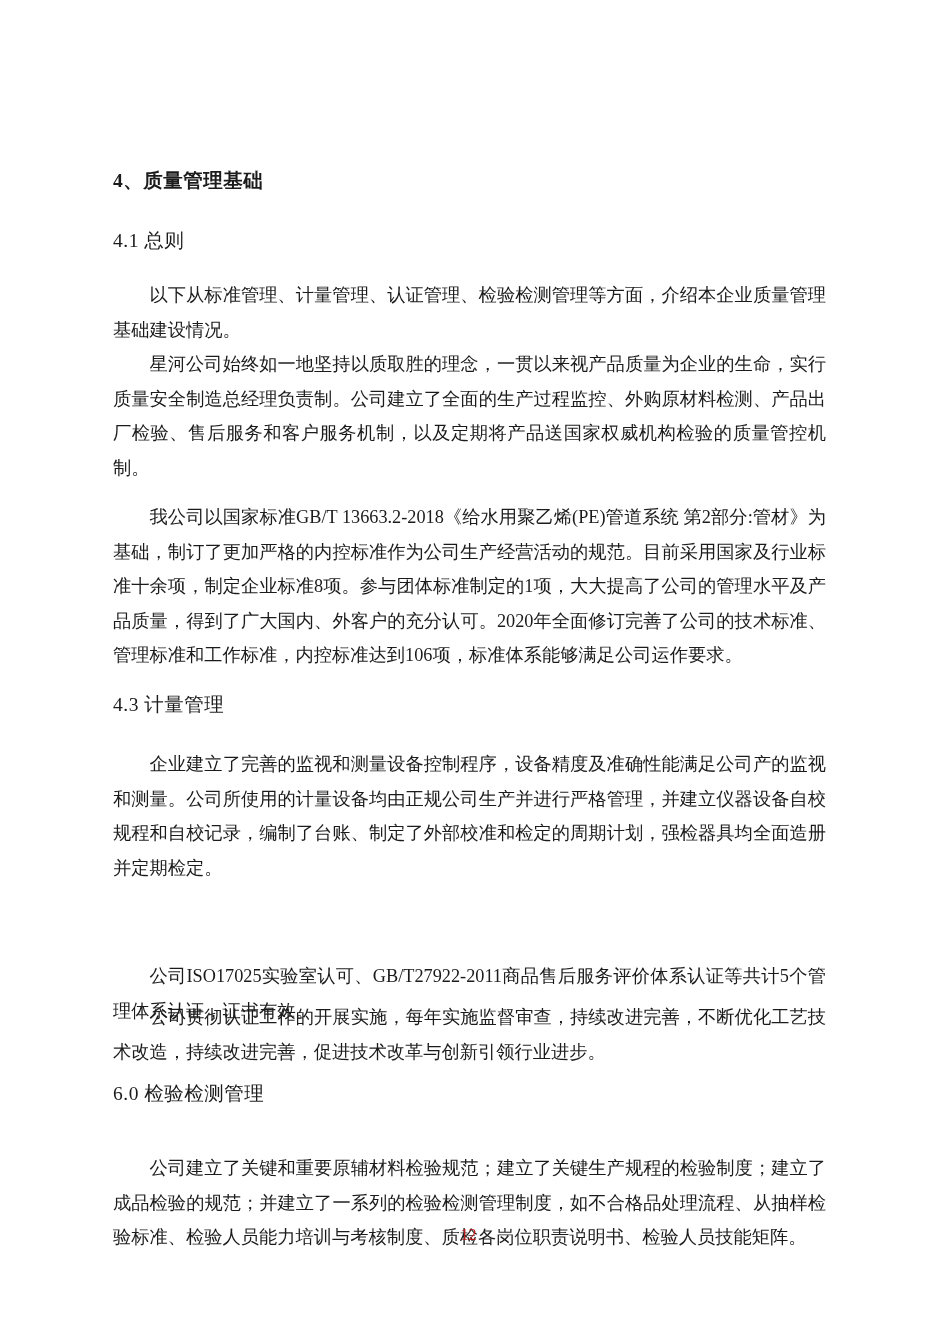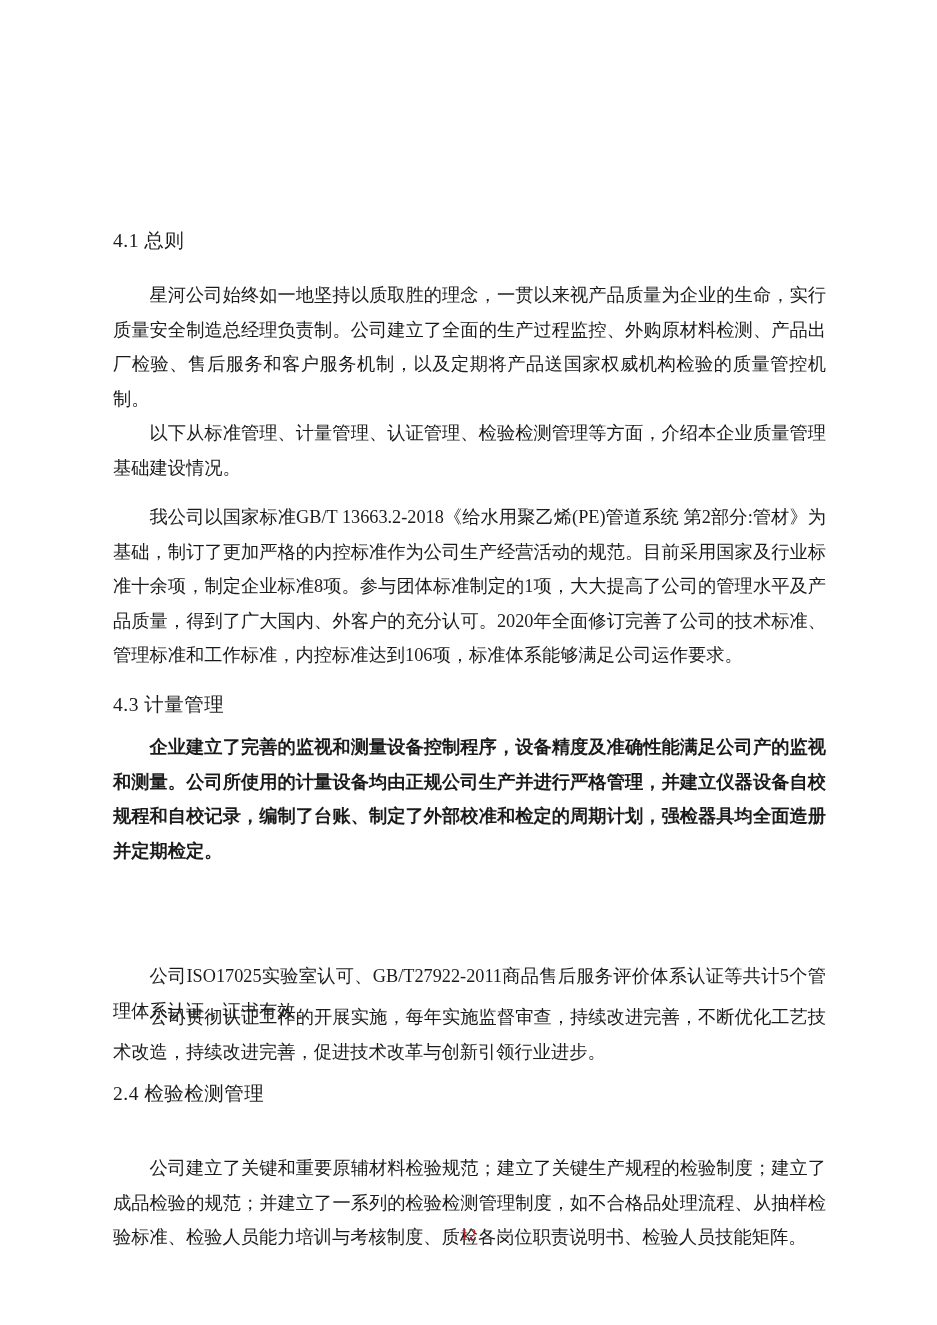--- a/index.html
+++ b/index.html
@@ -39,21 +39,21 @@
     line-height: 34.6px;
     text-align: justify;
     text-indent: 2em;
   }
   .t-title { top: 167px; }
   .t-h-0   { top: 227px; }
   .t-p-0   { top: 278px; }
   .t-h-1   { top: 461px; }
   .t-p-1   { top: 500px; }
   .t-h-2   { top: 683px; margin-top: 8px; }
-  .t-p-2   { top: 730px; font-weight: bold; }
+  .t-p-2   { top: 747px; }
   .t-h-3   { top: 870px; }
   .t-p-3a  { top: 923px; margin-top: 36px; }
   .t-p-3b  { top: 1000px; }
   .t-h-4   { top: 1080px; }
   .t-p-4   { top: 1131px; margin-top: 20px; }
   .page-number {
     position: absolute;
     top: 1224px;
     left: 0;
     width: 100%;
@@ -61,26 +61,27 @@
     font-size: 16px;
     line-height: 22px;
     color: #b91c1c;
   }
 </style>
 </head>
 <body>
 
 <div class="page">
 
+  <div class="block doc-h1 t-title">4、质量管理基础</div>
 
   <div class="block doc-h2 t-h-0">4.1 总则</div>
 
   <div class="block t-p-0">
+    <p class="doc-p">以下从标准管理、计量管理、认证管理、检验检测管理等方面，介绍本企业质量管理基础建设情况。</p>
     <p class="doc-p">星河公司始终如一地坚持以质取胜的理念，一贯以来视产品质量为企业的生命，实行质量安全制造总经理负责制。公司建立了全面的生产过程监控、外购原材料检测、产品出厂检验、售后服务和客户服务机制，以及定期将产品送国家权威机构检验的质量管控机制。</p>
-    <p class="doc-p">以下从标准管理、计量管理、认证管理、检验检测管理等方面，介绍本企业质量管理基础建设情况。</p>
   </div>
 
 
   <div class="block t-p-1">
     <p class="doc-p">我公司以国家标准GB/T 13663.2-2018《给水用聚乙烯(PE)管道系统 第2部分:管材》为基础，制订了更加严格的内控标准作为公司生产经营活动的规范。目前采用国家及行业标准十余项，制定企业标准8项。参与团体标准制定的1项，大大提高了公司的管理水平及产品质量，得到了广大国内、外客户的充分认可。2020年全面修订完善了公司的技术标准、管理标准和工作标准，内控标准达到106项，标准体系能够满足公司运作要求。</p>
   </div>
 
   <div class="block doc-h2 t-h-2">4.3 计量管理</div>
 
   <div class="block t-p-2">
@@ -89,21 +90,21 @@
 
 
   <div class="block t-p-3a">
     <p class="doc-p">公司ISO17025实验室认可、GB/T27922-2011商品售后服务评价体系认证等共计5个管理体系认证，证书有效。</p>
   </div>
 
   <div class="block t-p-3b">
     <p class="doc-p">公司贯彻认证工作的开展实施，每年实施监督审查，持续改进完善，不断优化工艺技术改造，持续改进完善，促进技术改革与创新引领行业进步。</p>
   </div>
 
-  <div class="block doc-h2 t-h-4">2.4 检验检测管理</div>
+  <div class="block doc-h2 t-h-4">6.0 检验检测管理</div>
 
   <div class="block t-p-4">
     <p class="doc-p">公司建立了关键和重要原辅材料检验规范；建立了关键生产规程的检验制度；建立了成品检验的规范；并建立了一系列的检验检测管理制度，如不合格品处理流程、从抽样检验标准、检验人员能力培训与考核制度、质检各岗位职责说明书、检验人员技能矩阵。</p>
   </div>
 
   <div class="page-number">12</div>
 
 </div>
 
 </body></html>

